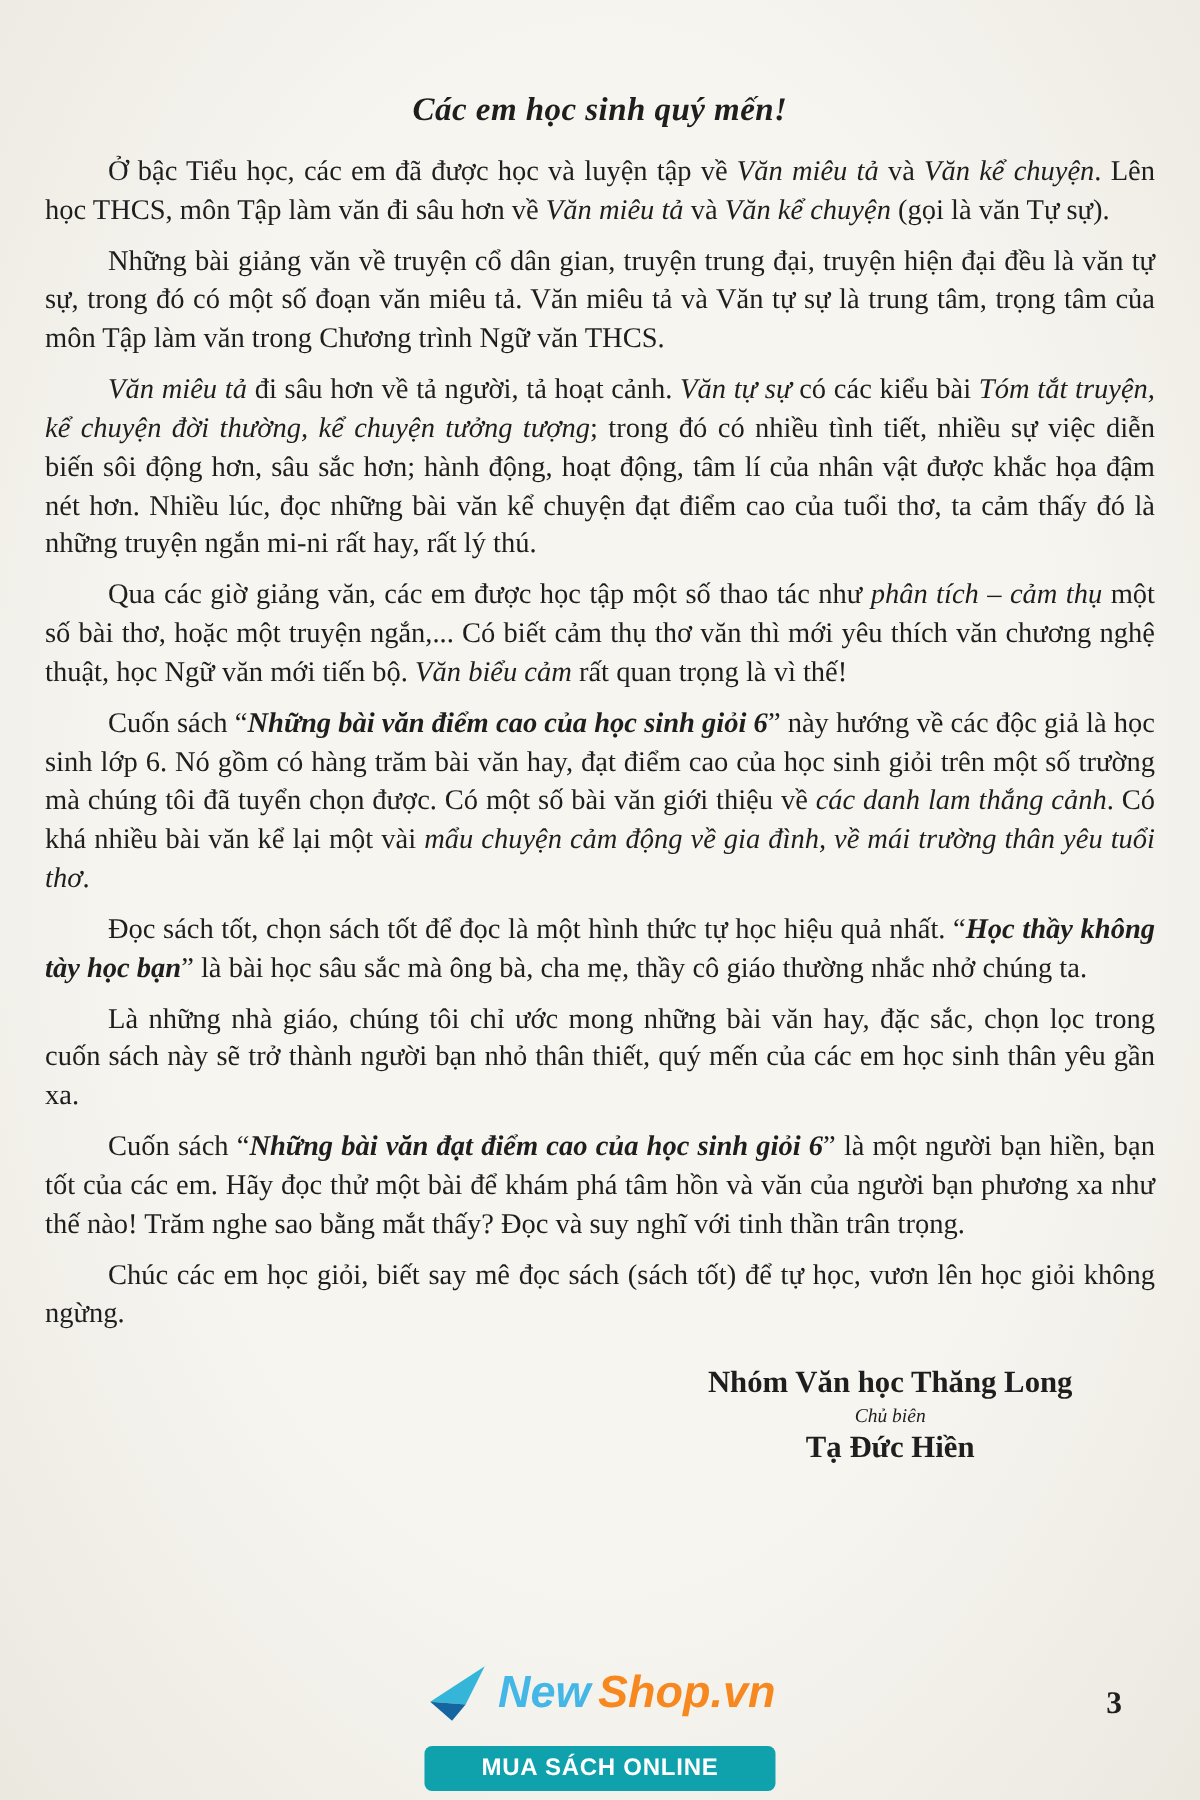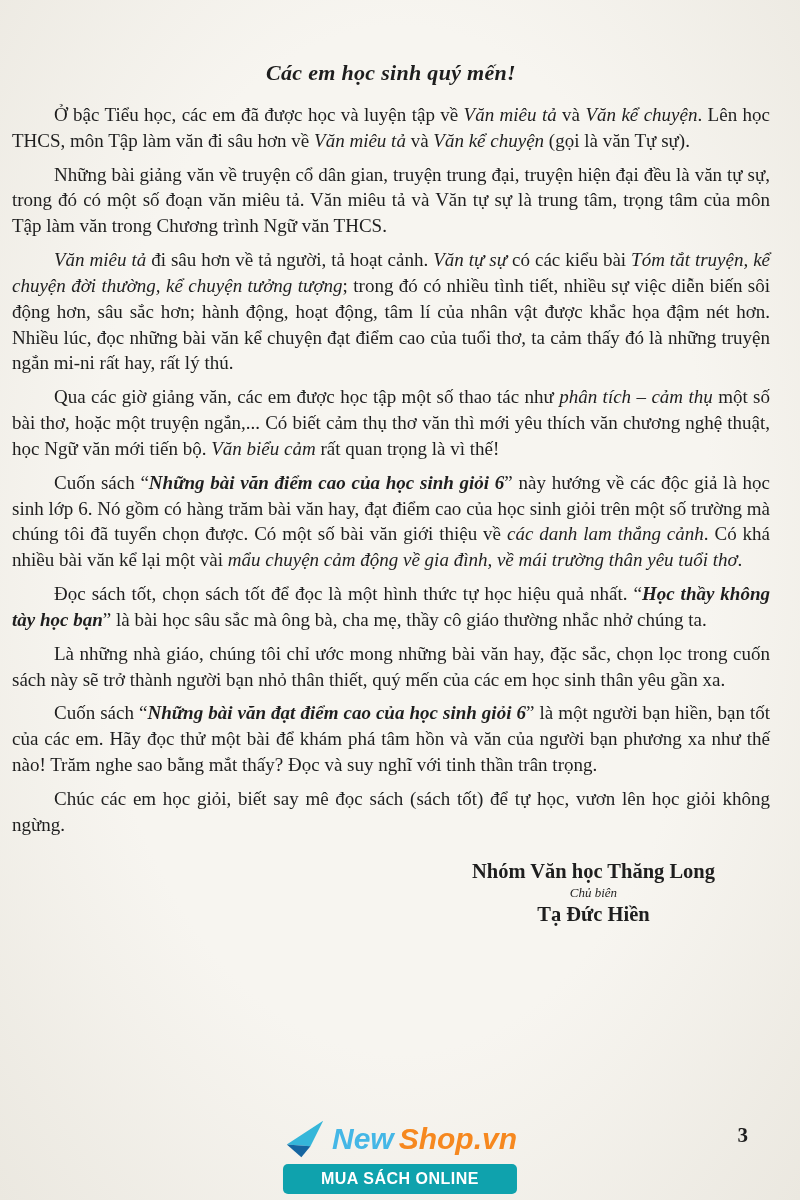--- a/index.html
+++ b/index.html
@@ -9,21 +9,21 @@
     background: #d8d6d0;
   }
   .page {
     position: relative;
     width: 800px;
     height: 1200px;
     overflow: hidden;
     background: radial-gradient(ellipse at 50% 45%, #f7f5f0 55%, #ebe8e0 100%);
     color: #1e1e1e;
   }
-  .content { padding: 60px 30px 0 12px; }
+  .content { padding: 60px 30px 0 30px; }
   .title {
     text-align: center;
     font-size: 22px;
     font-weight: bold;
     font-style: italic;
     margin-bottom: 16px;
     letter-spacing: 0.3px;
   }
   .para {
     font-size: 19px;
@@ -49,21 +49,21 @@
     transform: translateX(-50%);
     bottom: 6px;
     text-align: center;
     font-family: "Liberation Sans", "DejaVu Sans", sans-serif;
   }
   .logo-row {
     display: flex;
     align-items: center;
     justify-content: flex-end;
     gap: 5px;
-    margin-bottom: 5px;
+    margin-bottom: 15px;
   }
   .logo-arrow { display: inline-flex; }
   .logo-new {
     color: #45b7e6;
     font-size: 30px;
     font-weight: bold;
     font-style: italic;
   }
   .logo-shop {
     color: #f6881f;

